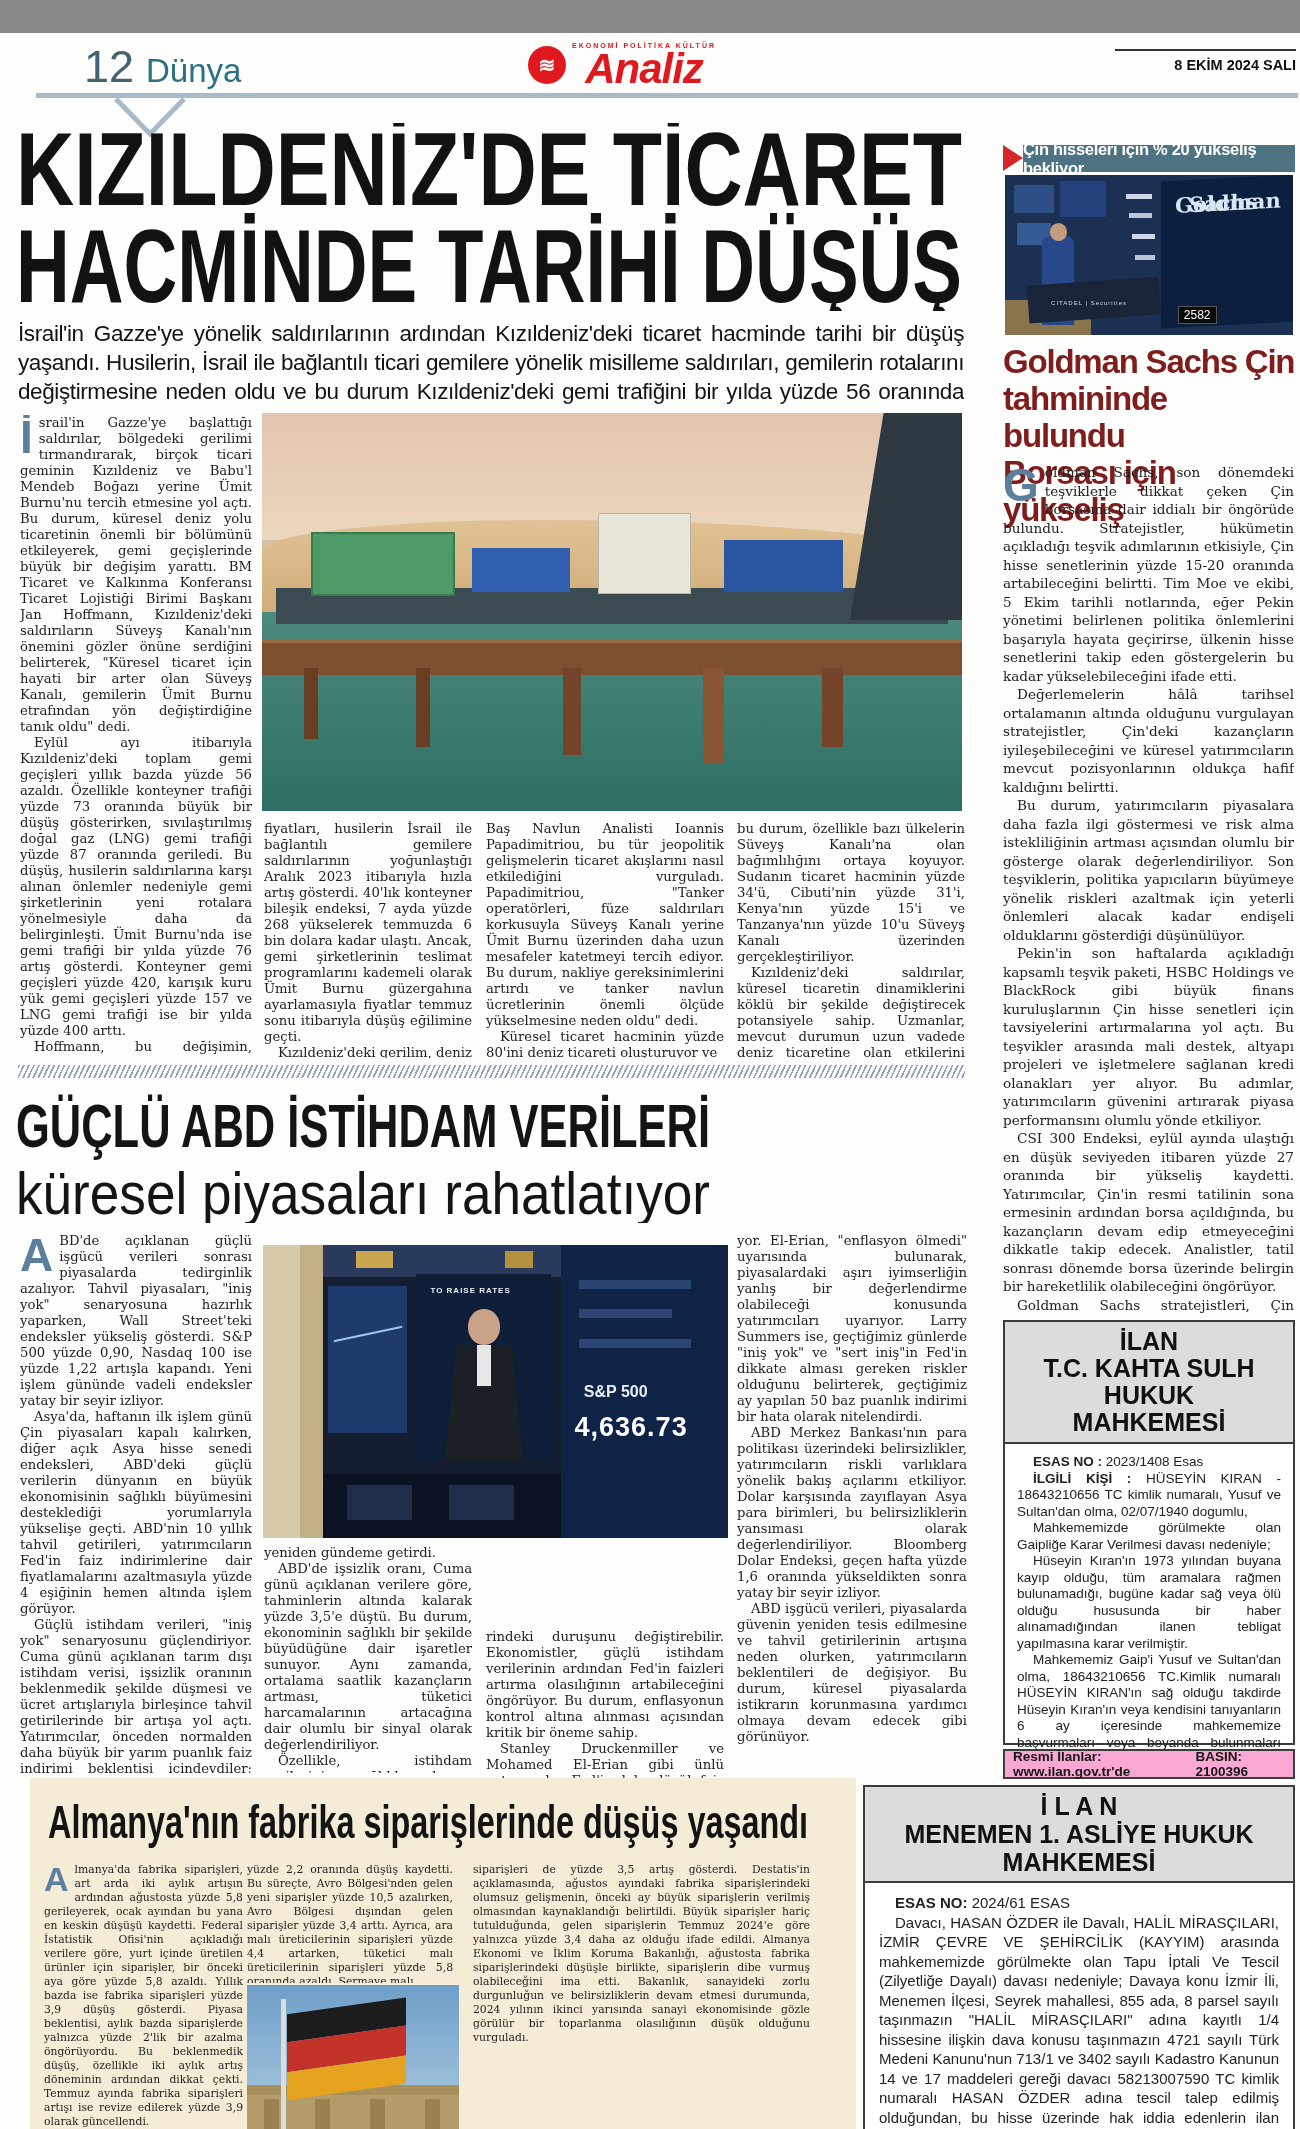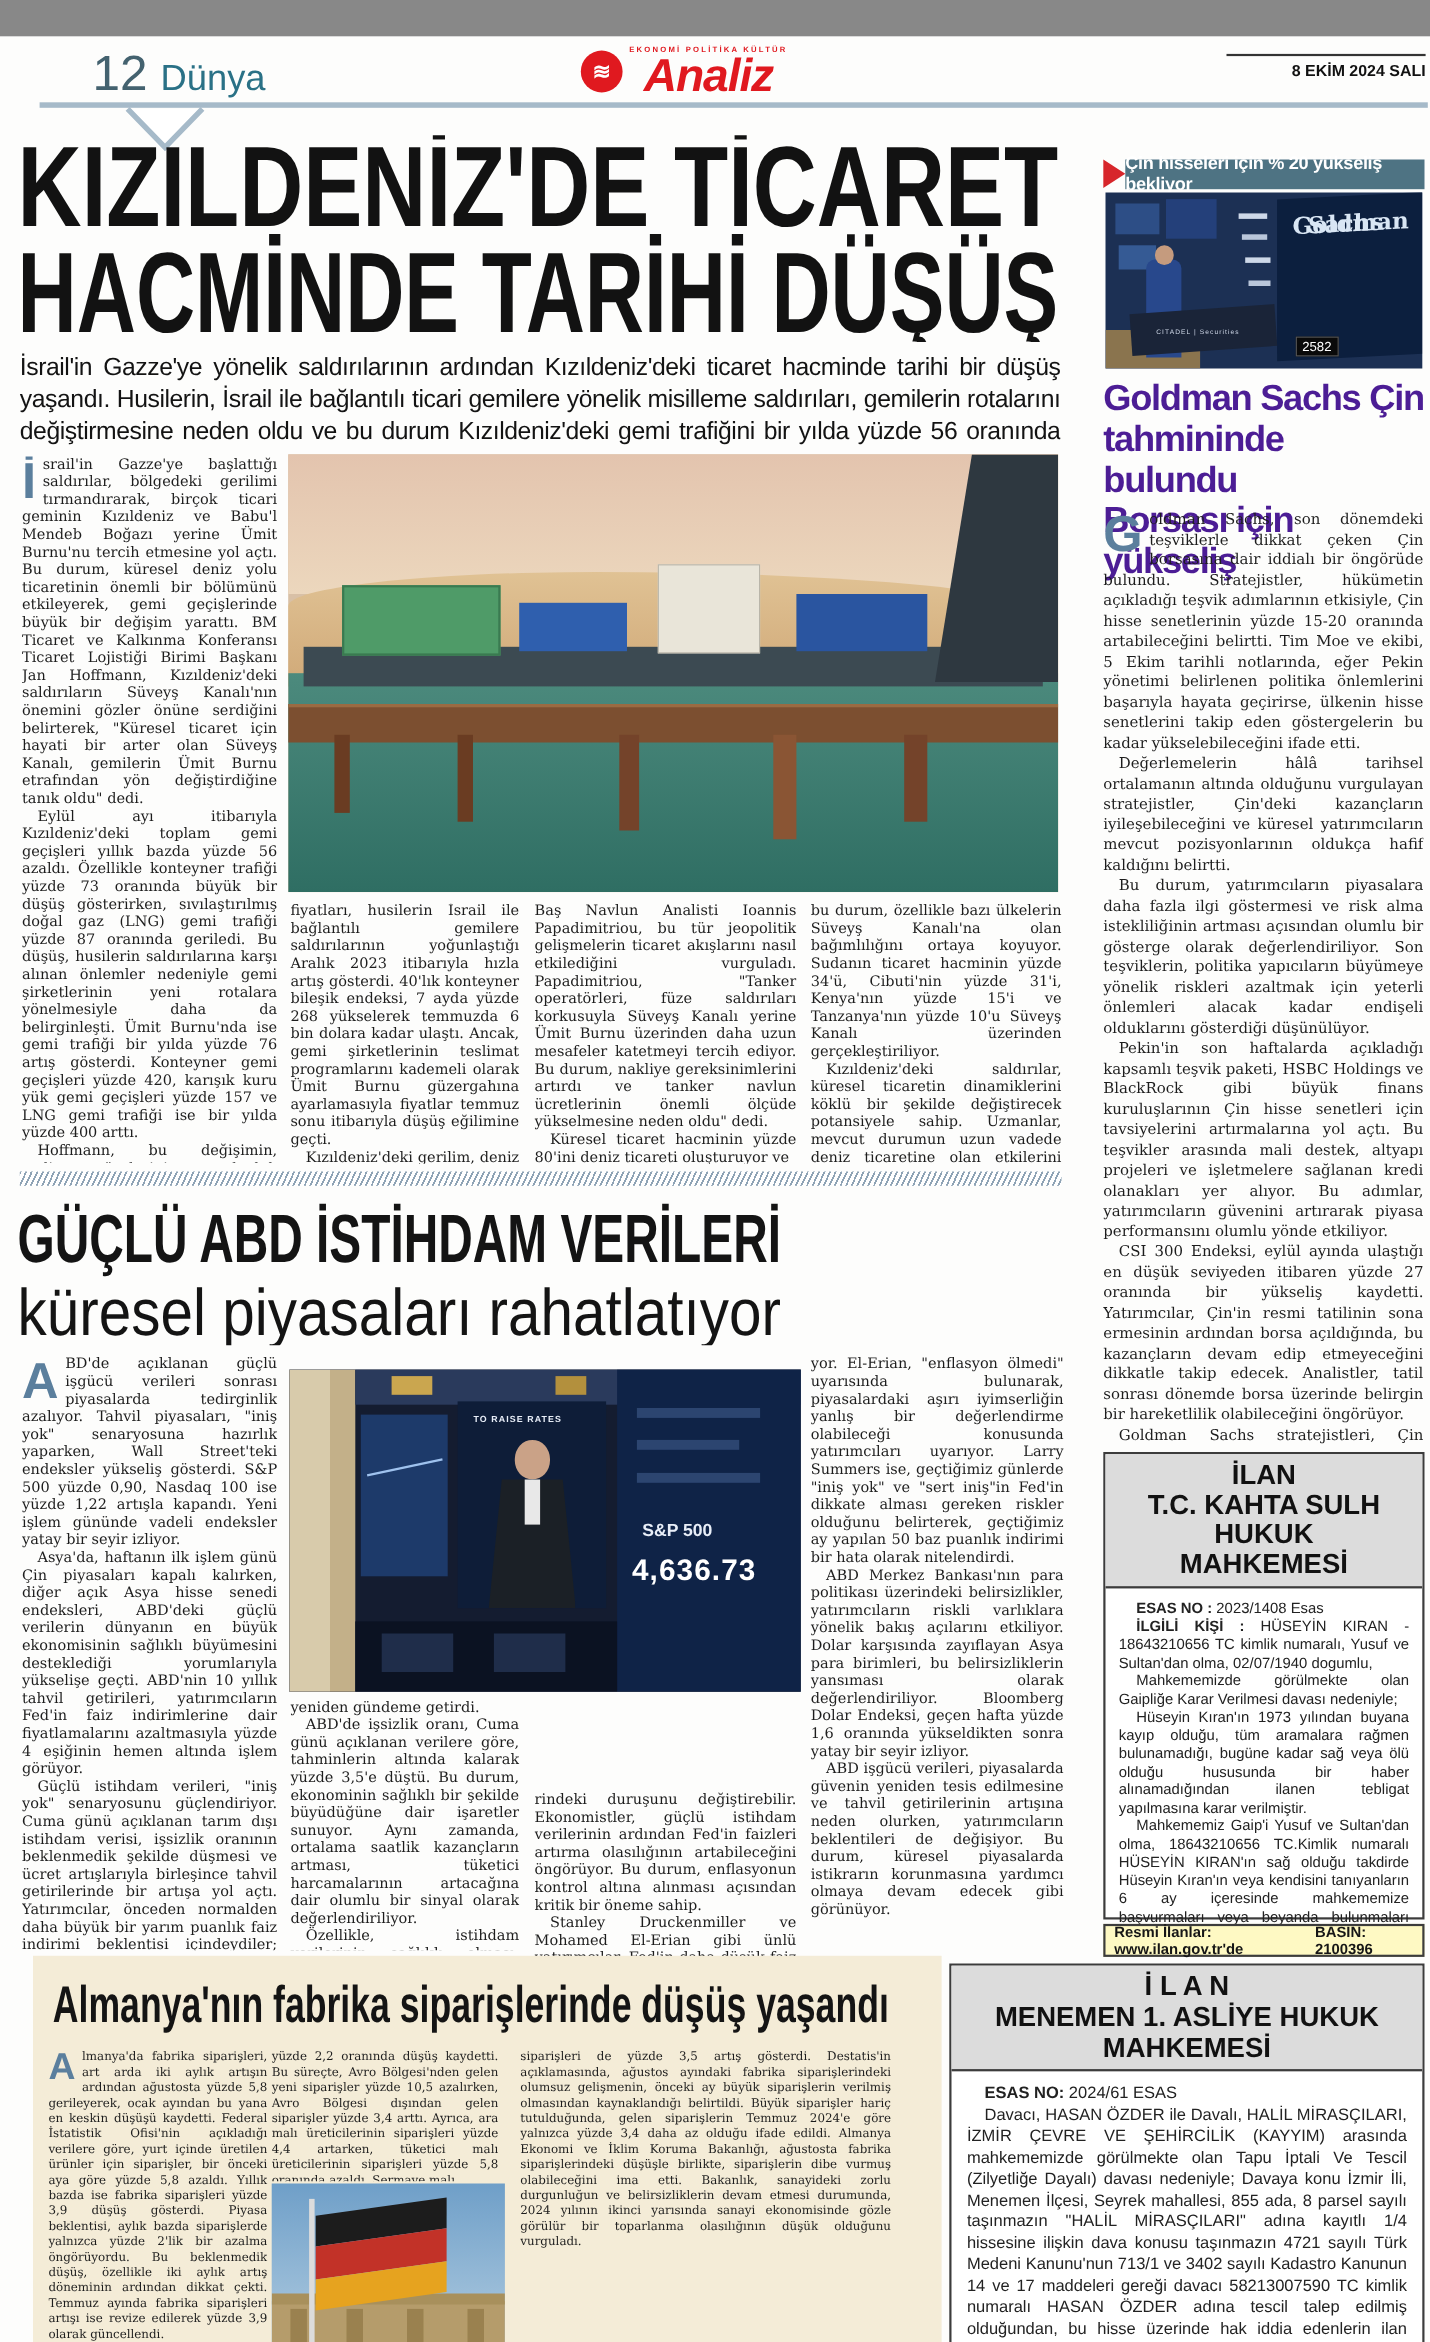--- a/index.html
+++ b/index.html
@@ -11,26 +11,26 @@
   .body-col p{margin:0 0 0 0;text-indent:14px;}
   .body-col p.first{text-indent:0;}
   .dropcap{float:left;font-family:"Liberation Sans",sans-serif;font-weight:bold;color:#5b7f9d;
            font-size:46px;line-height:42px;margin:1px 6px 0 0;}
   .wavy{background:repeating-linear-gradient(115deg,#8ea3b5 0 1.6px,#ffffff 1.6px 4.6px);}
   .kicker{display:flex;align-items:stretch;}
   .kicker-band{flex:1;background:#4e7383;color:#fff;font-weight:bold;font-size:16.5px;
                display:flex;align-items:center;justify-content:center;letter-spacing:-0.3px;}
   .arrow-right{width:0;height:0;border-top:13.5px solid transparent;border-bottom:13.5px solid transparent;
                border-left:20px solid #d7262b;}
-  .gs-headline{font-size:33px;line-height:37px;font-weight:bold;letter-spacing:-1.2px;color:#4c1d95;}
+  .gs-headline{font-size:33px;line-height:37px;font-weight:bold;letter-spacing:-1.2px;color:#7f1d1d;}
   .ilan-box{border:2px solid #3c3c3c;background:#fff;}
   .ilan-band{background:#dcdcdc;border-bottom:2px solid #3c3c3c;text-align:center;font-weight:bold;color:#111;}
   .ilan-body{text-align:justify;color:#222;overflow:hidden;}
   .ilan-body p{margin:0;text-indent:16px;}
-  .ilan-footer{border:2px solid #3c3c3c;background:#fef9c3;display:flex;align-items:center;
+  .ilan-footer{border:2px solid #3c3c3c;background:#f9a8d4;display:flex;align-items:center;
                justify-content:space-between;font-weight:bold;font-size:13.5px;padding:0 8px;box-sizing:border-box;}
   .photo{overflow:hidden;}
   .photo *{position:absolute;}
   svg text{font-family:"Liberation Sans",sans-serif;}
 </style>
 </head>
 <body>
 
 <div id="canvas">
 

